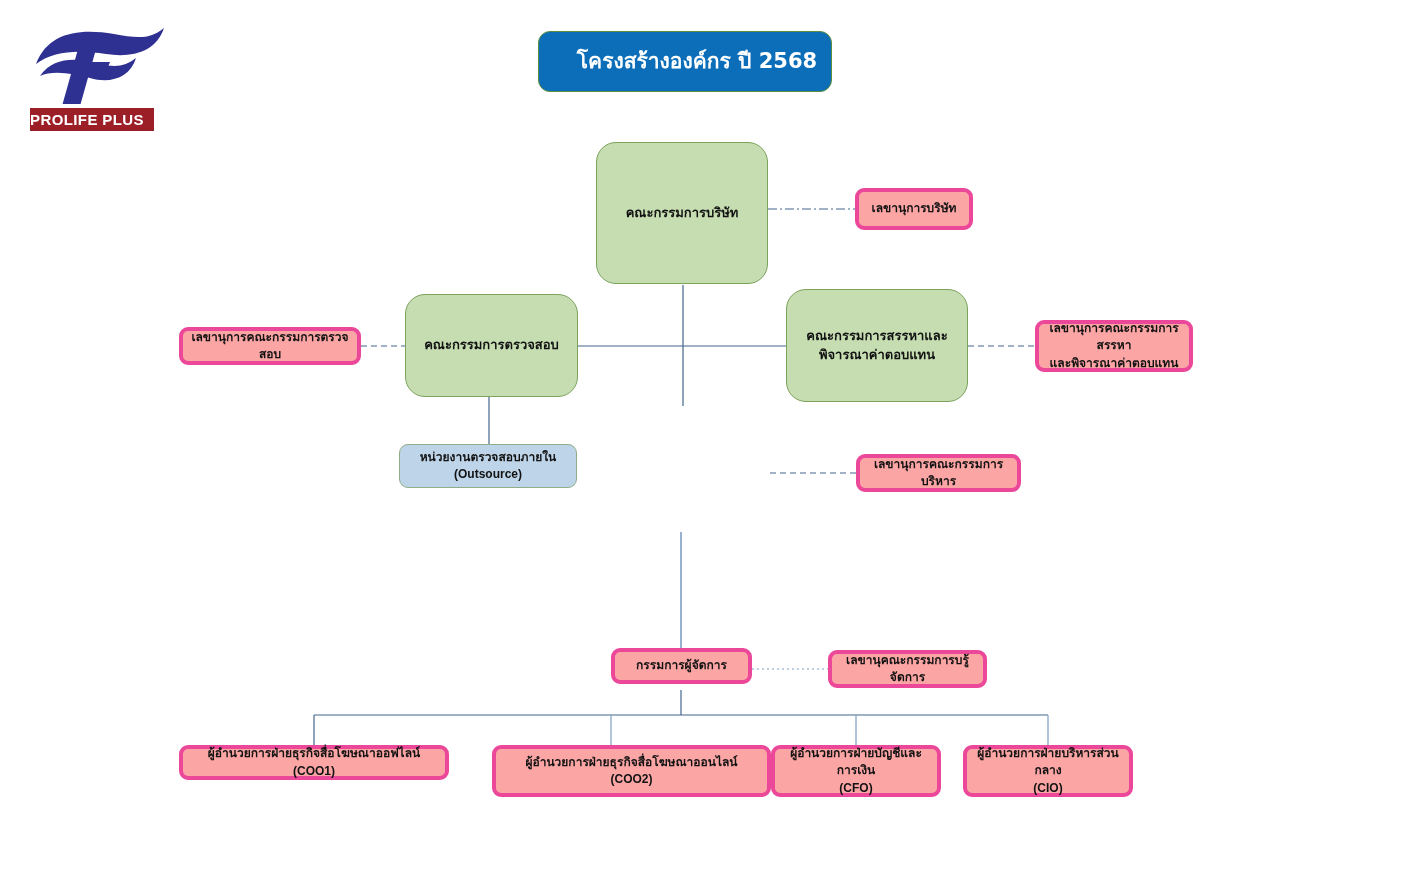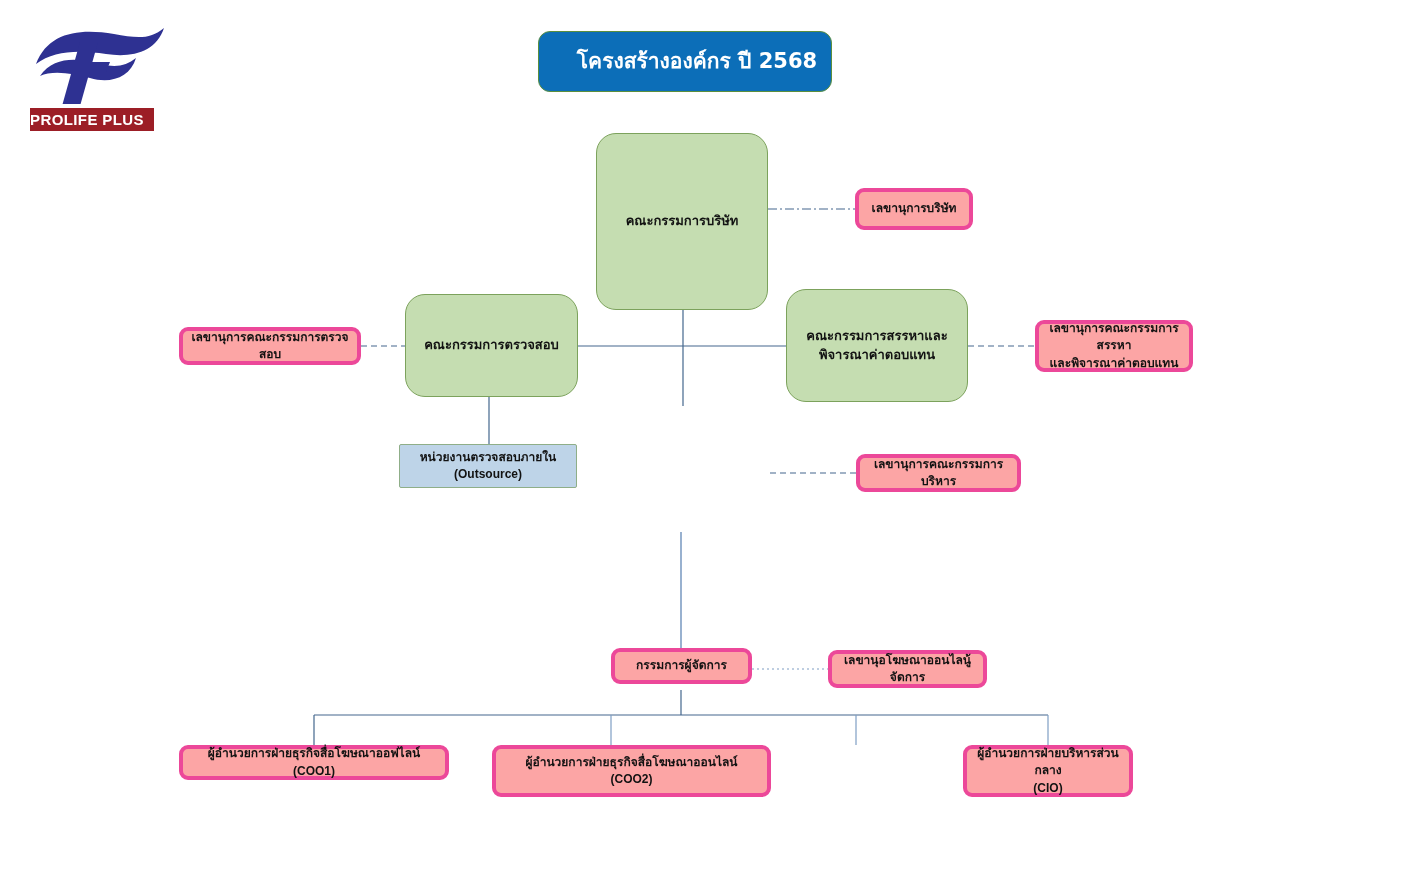--- a/index.html
+++ b/index.html
@@ -113,21 +113,21 @@
   .node.cream {
     background: #fca5a5;
     border: 4px solid #ec4899;
     border-radius: 9px;
     font-size: 12px;
     font-weight: bold;
   }
   .node.blue {
     background: #bed4e8;
     border: 1px solid #8fae88;
-    border-radius: 2px;
+    border-radius: 9px;
     font-size: 12px;
     font-weight: bold;
   }
   .node.cream .sub,
   .node.blue .sub {
     font-size: 12px;
     font-weight: bold;
     font-family: "Liberation Sans", sans-serif;
   }
 </style>
@@ -175,21 +175,21 @@
     </svg>
     <div class="logo-banner">
       <span>PROLIFE PLUS</span>
     </div>
   </div>
 
   <div class="title-box">
     <span>โครงสร้างองค์กร ปี 2568</span>
   </div>
 
-  <div class="node green" style="left:596px; top:133px; width:172px; height:177px;">
+  <div class="node green" style="left:596px; top:142px; width:172px; height:142px;">
     <span class="txt">คณะกรรมการบริษัท</span>
   </div>
 
   <div class="node cream" style="left:855px; top:188px; width:118px; height:42px;">
     <span class="txt">เลขานุการบริษัท</span>
   </div>
 
   <div class="node cream" style="left:179px; top:327px; width:182px; height:38px;">
     <span class="txt">เลขานุการคณะกรรมการตรวจสอบ</span>
   </div>
@@ -222,37 +222,43 @@
 
   <div class="node cream" style="left:856px; top:454px; width:165px; height:38px;">
     <span class="txt">เลขานุการคณะกรรมการบริหาร</span>
   </div>
 
   <div class="node cream" style="left:611px; top:648px; width:141px; height:36px;">
     <span class="txt">กรรมการผู้จัดการ</span>
   </div>
 
   <div class="node cream" style="left:828px; top:650px; width:159px; height:38px;">
-    <span class="txt">เลขานุอโฆษณาออนไลนู้จัดการ</span>
+    <span class="txt">เลขานุคณะกรรมการบรู้จัดการ</span>
   </div>
 
   <div class="node cream" style="left:179px; top:745px; width:270px; height:35px;">
     <span class="txt">
       <span>ผู้อำนวยการฝ่ายธุรกิจสื่อโฆษณาออฟไลน์</span>
       <span class="sub">(COO1)</span>
     </span>
   </div>
 
   <div class="node cream" style="left:492px; top:745px; width:279px; height:52px;">
     <span class="txt">
       <span>ผู้อำนวยการฝ่ายธุรกิจสื่อโฆษณาออนไลน์</span>
       <span class="sub">(COO2)</span>
     </span>
   </div>
 
+  <div class="node cream" style="left:771px; top:745px; width:170px; height:52px;">
+    <span class="txt">
+      <span>ผู้อำนวยการฝ่ายบัญชีและการเงิน</span>
+      <span class="sub">(CFO)</span>
+    </span>
+  </div>
 
   <div class="node cream" style="left:963px; top:745px; width:170px; height:52px;">
     <span class="txt">
       <span>ผู้อำนวยการฝ่ายบริหารส่วนกลาง</span>
       <span class="sub">(CIO)</span>
     </span>
   </div>
 
 </div>
 

